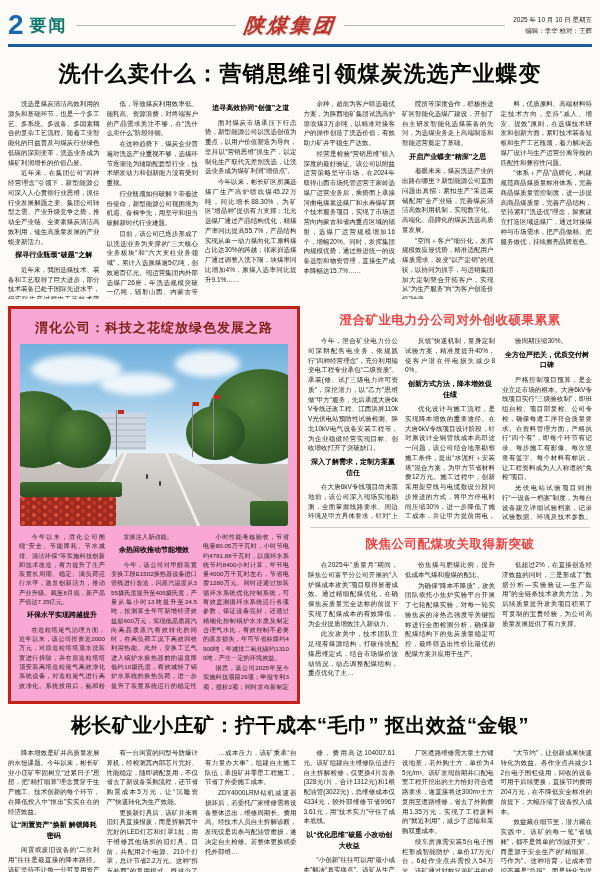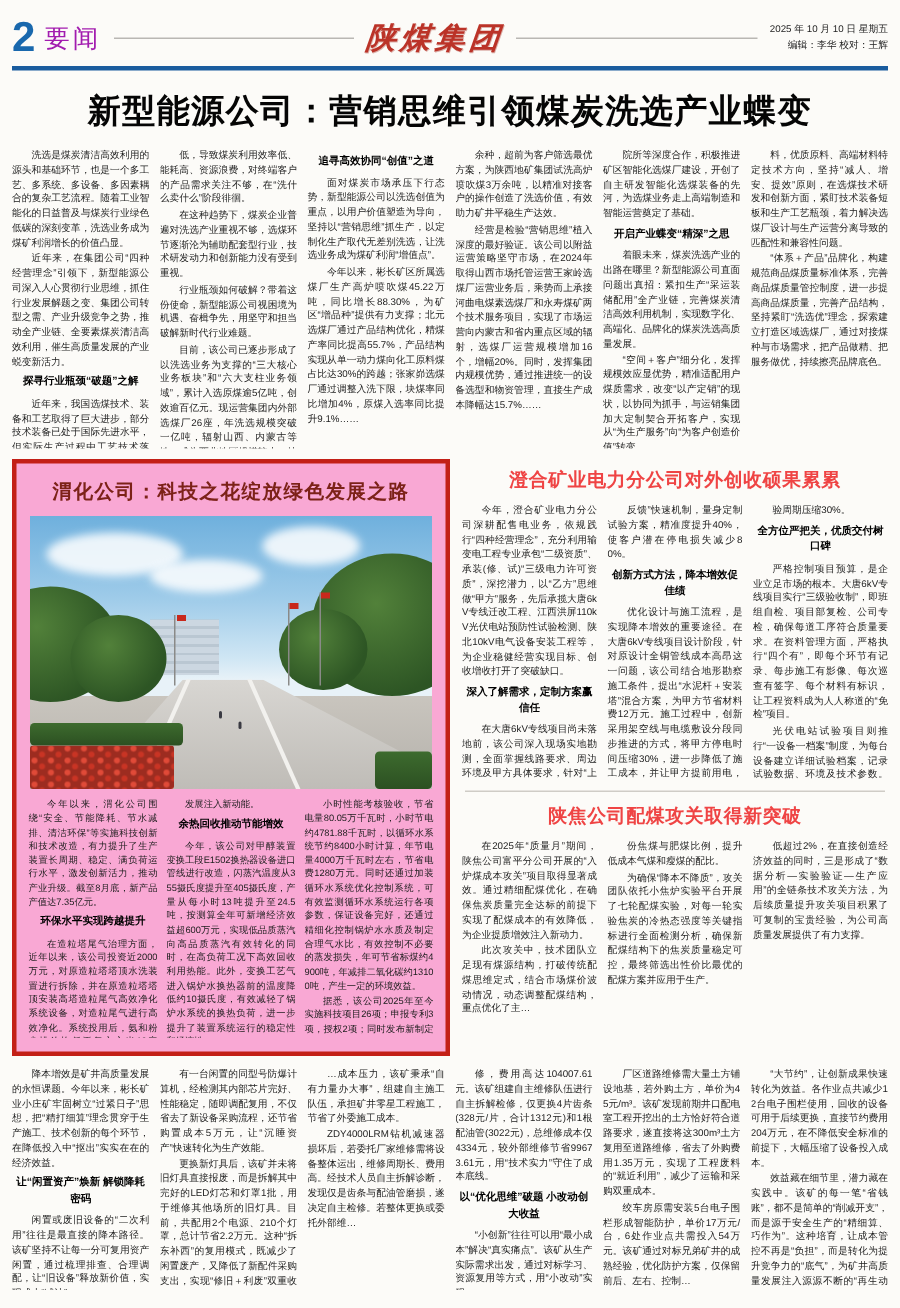--- a/index.html
+++ b/index.html
@@ -5,21 +5,21 @@
   * { margin:0; padding:0; box-sizing:border-box; }
   html,body { background:#d9d7d3; }
   body { font-family:"Liberation Sans", sans-serif; }
   .page { position:relative; width:600px; height:872px; margin:0 auto;
           background:#fcfbf8; padding:0 8px; overflow:hidden;
           box-shadow:0 0 6px rgba(0,0,0,.25); }
 
   
   .hdr { display:flex; align-items:center; margin-top:8px; height:34px; }
   .page-num { font-size:28px; font-weight:bold; color:#1968ad; line-height:1; }
-  .section { font-size:17px; font-weight:normal; color:#a21caf; margin-left:6px; letter-spacing:2px; }
+  .section { font-size:17px; font-weight:bold; color:#0f766e; margin-left:6px; letter-spacing:2px; }
   .hline { flex:1; border-top:1px solid #b9b7b3; margin:0 8px; }
   .masthead { font-family:"DejaVu Serif", serif; font-style:italic; font-weight:bold;
               font-size:20px; color:#bb3328; letter-spacing:3px; transform:skewX(-6deg);
               text-shadow:.5px .5px 0 rgba(160,40,30,.35); white-space:nowrap; }
   .dateblk { text-align:right; font-size:6.5px; line-height:1.7; color:#222; white-space:nowrap; }
   .bluebar { height:3px; background:#1a5c9e; margin-top:2px; }
 
   
   .cols { display:flex; gap:7px; overflow:hidden; }
   .col  { flex:1 1 0; min-width:0; font-size:6.5px; line-height:1.5; color:#1c1c1c;
@@ -90,21 +90,21 @@
     <span class="masthead">陕煤集团</span>
     <span class="hline"></span>
     <span class="dateblk">
       <div>2025 年 10 月 10 日   星期五</div>
       <div>编辑：李华   校对：王辉</div>
     </span>
   </div>
   <div class="bluebar"></div>
 
   <div>
-    <div class="headline-xl">新型能源公司：营销思维引领煤炭洗选产业蝶变</div>
+    <div class="headline-xl">洗什么卖什么：营销思维引领煤炭洗选产业蝶变</div>
     <div class="cols top-cols">
         <div class="col">
           <div class="para">洗选是煤炭清洁高效利用的源头和基础环节，也是一个多工艺、多系统、多设备、多因素耦合的复杂工艺流程。随着工业智能化的日益普及与煤炭行业绿色低碳的深刻变革，洗选业务成为煤矿利润增长的价值凸显。</div>
           <div class="para">近年来，在集团公司“四种经营理念”引领下，新型能源公司深入人心贯彻行业思维，抓住行业发展解题之变、集团公司转型之需、产业升级竞争之势，推动全产业链、全要素煤炭清洁高效利用，催生高质量发展的产业蜕变新活力。</div>
           <div class="subhead">探寻行业瓶颈“破题”之解</div>
           <div class="para">近年来，我国选煤技术、装备和工艺取得了巨大进步，部分技术装备已处于国际先进水平，但实际生产过程中工艺技术落后、稳定性创新能力不足，现场生产管理粗放，煤质变化响应迟缓，基本是“产什么洗什么”。</div>
         </div>
         <div class="col">
           <div class="para">低，导致煤炭利用效率低、能耗高、资源浪费，对终端客户的产品需求关注不够，在“洗什么卖什么”阶段徘徊。</div>
           <div class="para">在这种趋势下，煤炭企业普遍对洗选产业重视不够，选煤环节逐渐沦为辅助配套型行业，技术研发动力和创新能力没有受到重视。</div>
@@ -219,20 +219,21 @@
             </div>
             <div class="col">
               <div class="para">低超过2%，在直接创造经济效益的同时，三是形成了“数据分析—实验验证—生产应用”的全链条技术攻关方法，为后续质量提升攻关项目积累了可复制的宝贵经验，为公司高质量发展提供了有力支撑。</div>
             </div>
           </div>
       </div>
     </div>
   </div>
 
   <div class="bottom">
+    <div class="headline-lg">彬长矿业小庄矿：拧干成本“毛巾” 抠出效益“金银”</div>
     <div class="cols bottom-cols">
         <div class="col">
           <div class="para">降本增效是矿井高质量发展的永恒课题。今年以来，彬长矿业小庄矿牢固树立“过紧日子”思想，把“精打细算”理念贯穿于生产施工、技术创新的每个环节，在降低投入中“抠出”实实在在的经济效益。</div>
           <div class="subhead">让“闲置资产”焕新 解锁降耗密码</div>
           <div class="para">闲置或废旧设备的“二次利用”往往是最直接的降本路径。该矿坚持不让每一分可复用资产闲置，通过梳理排查、合理调配，让“旧设备”释放新价值，实现成本“减法”。</div>
         </div>
         <div class="col">
           <div class="para">有一台闲置的同型号防爆计算机，经检测其内部芯片完好、性能稳定，随即调配复用，不仅省去了新设备采购流程，还节省购置成本5万元，让“沉睡资产”快速转化为生产效能。</div>
           <div class="para">更换新灯具后，该矿并未将旧灯具直接报废，而是拆解其中完好的LED灯芯和灯罩1批，用于维修其他场所的旧灯具。目前，共配用2个电源、210个灯罩，总计节省2.2万元。这种“拆东补西”的复用模式，既减少了闲置废产，又降低了新配件采购支出，实现“修旧＋利废”双重收益。</div>
         </div>

